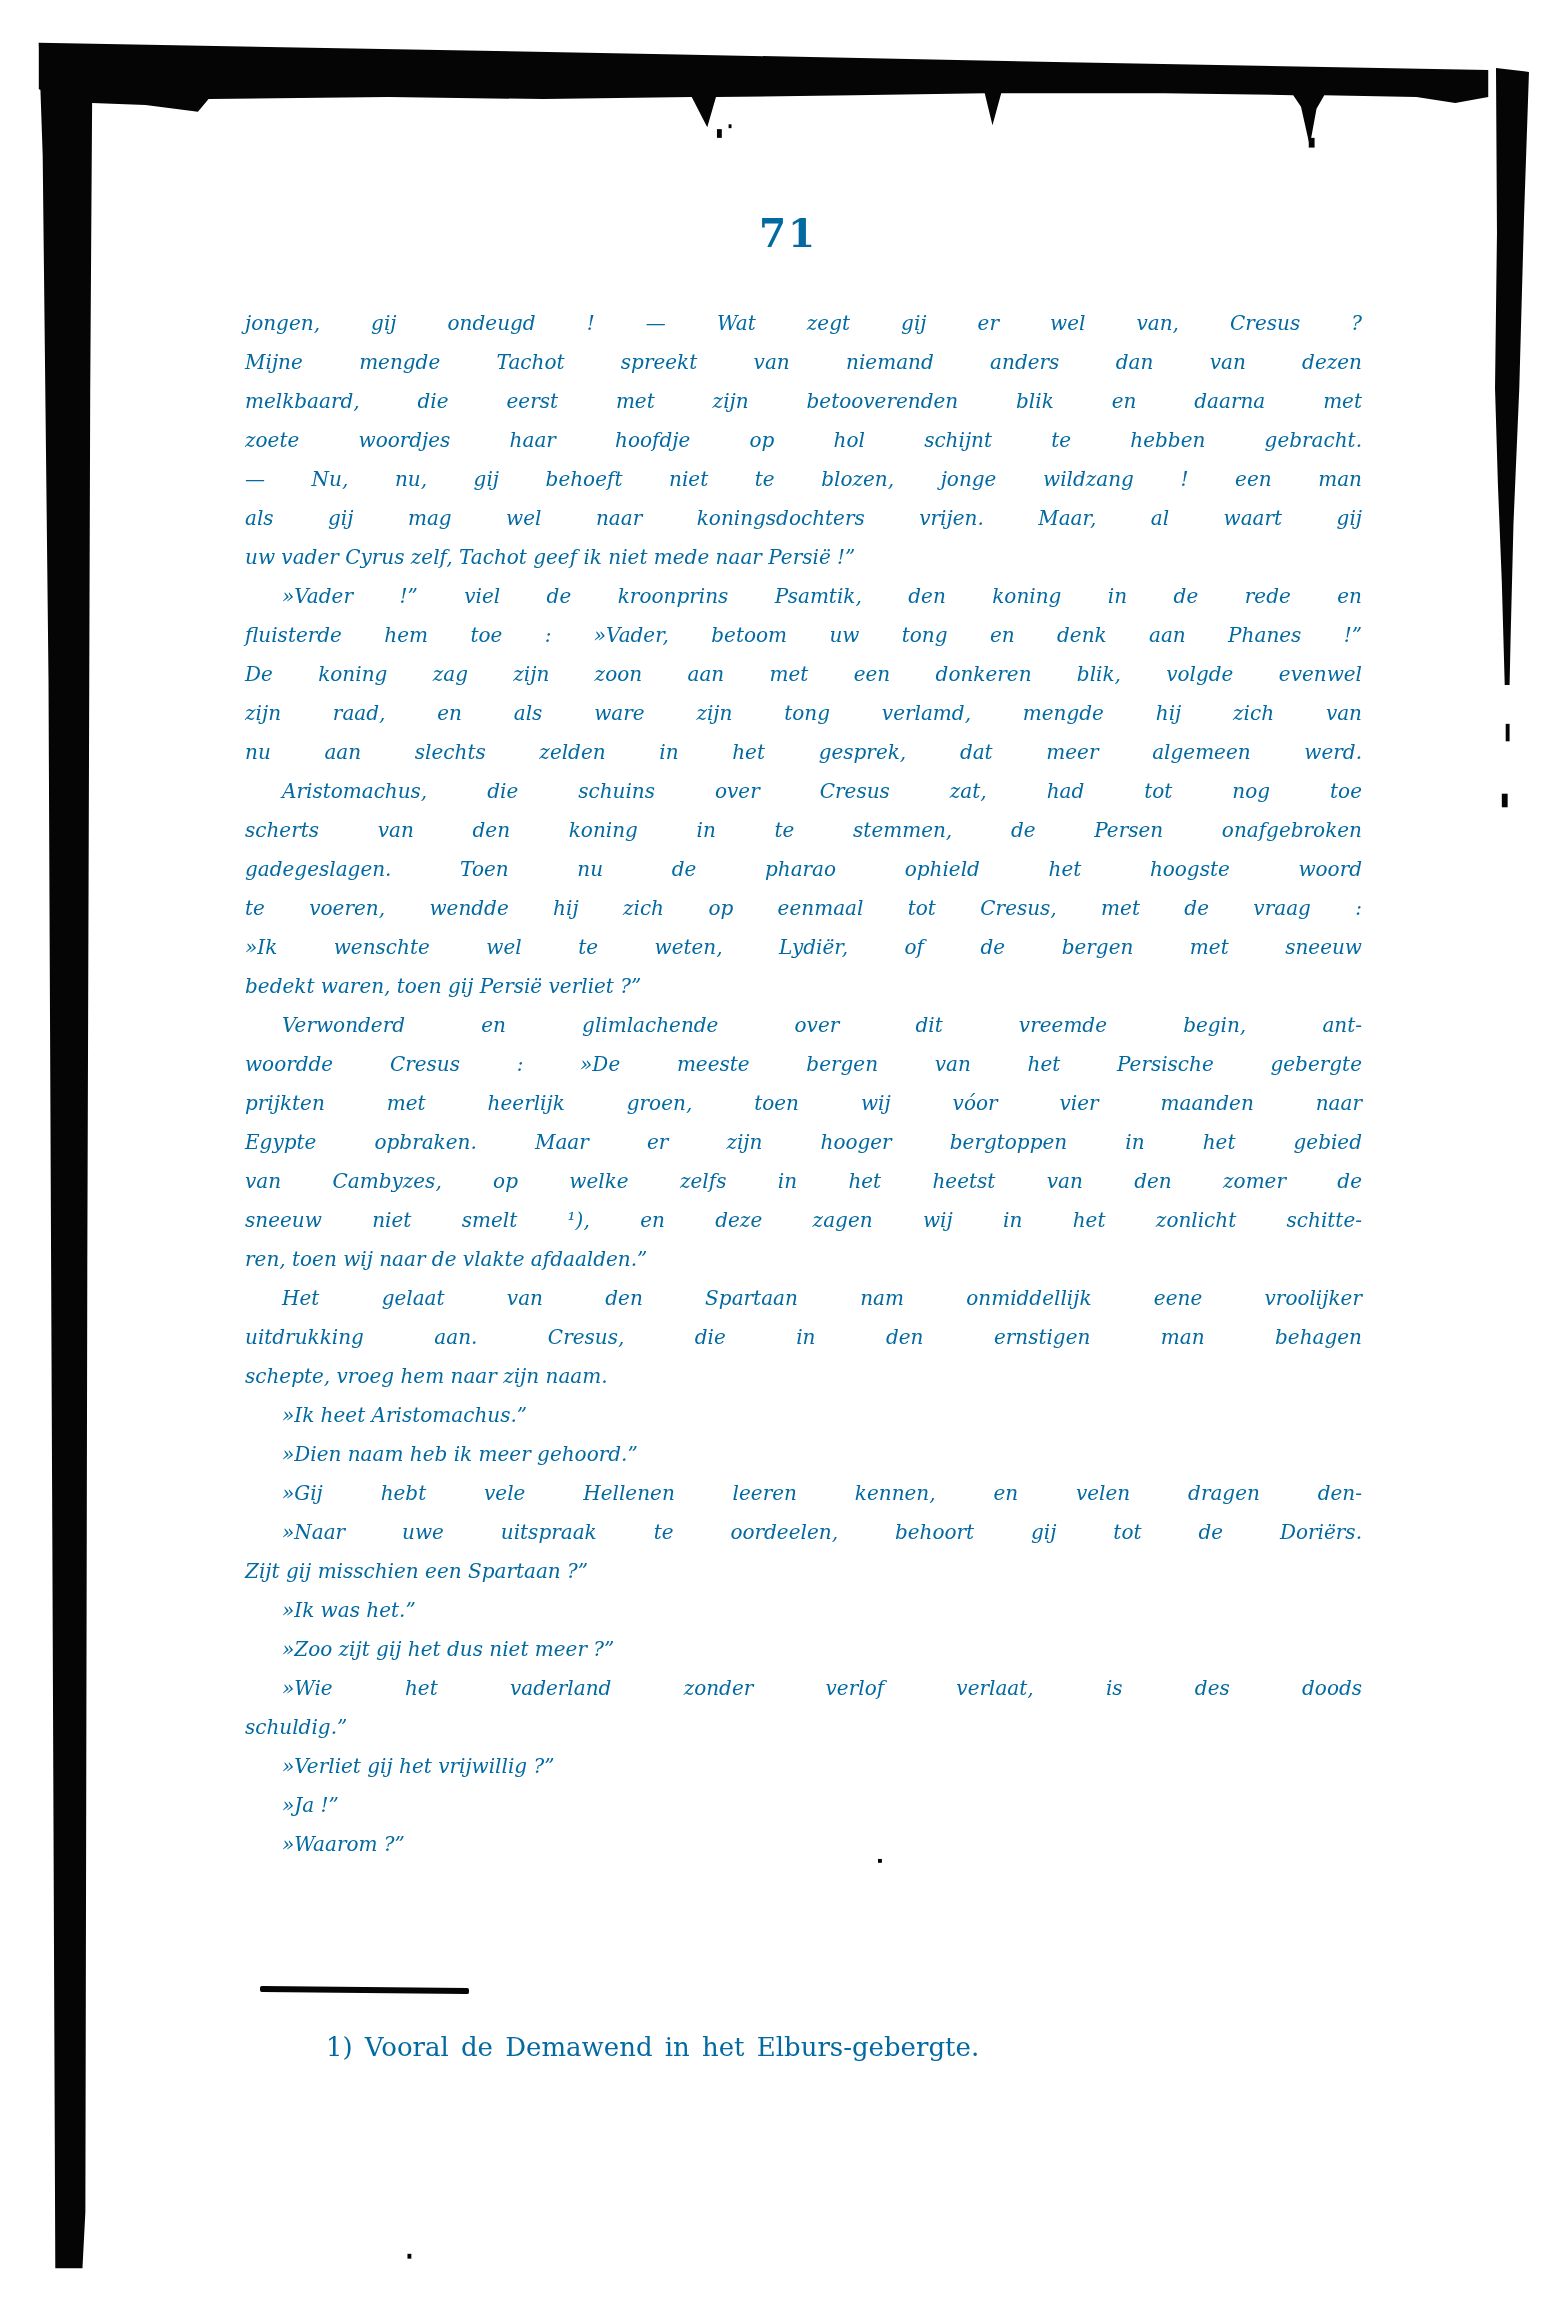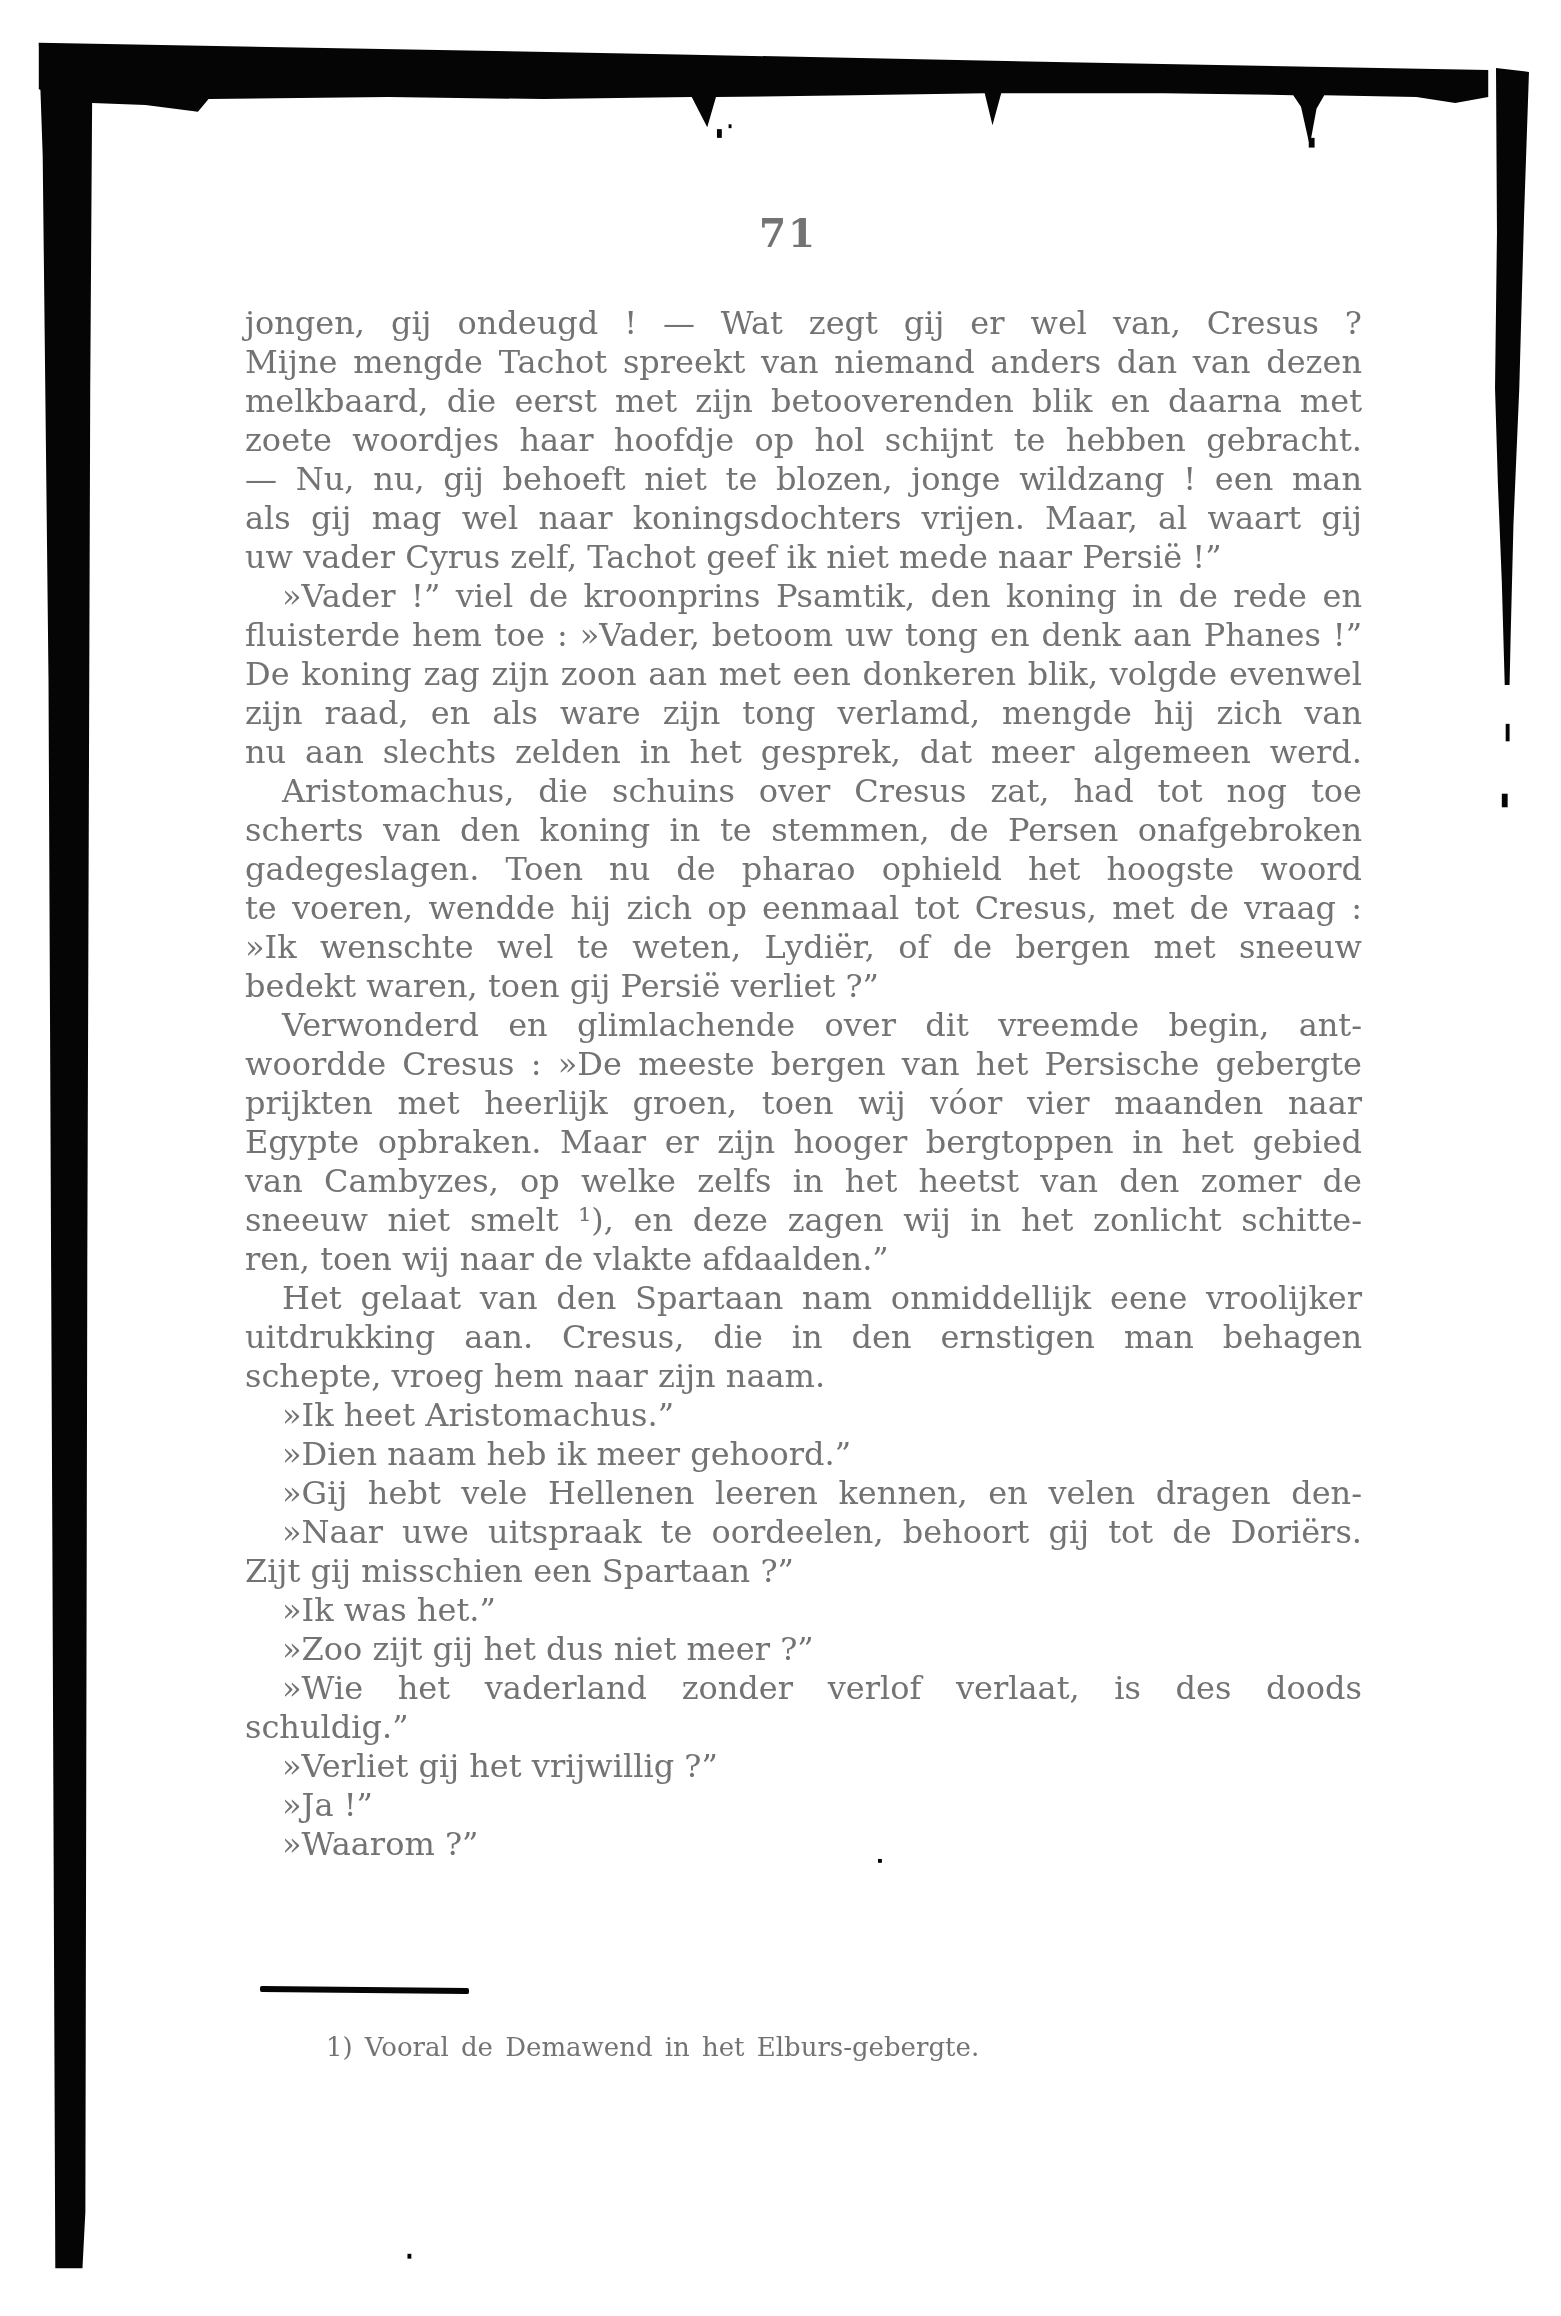--- a/index.html
+++ b/index.html
@@ -2,38 +2,39 @@
 <html><head>
 <meta charset="utf-8">
 <style>
   html,body{margin:0;padding:0;background:#e8e8e8;}
   .page{
     position:relative;
     width:1561px;height:2316px;
     background:#ffffff;
     overflow:hidden;
     font-family:"DejaVu Serif","Liberation Serif",serif;
-    color:#737373;
+    color:#0369a1;
   }
   .artifacts{position:absolute;left:0;top:0;width:1561px;height:2316px;pointer-events:none;}
   .pagenum{
     position:absolute;left:679px;top:210px;width:218px;
     text-align:center;
     font-size:39px;font-weight:bold;letter-spacing:1.9px;
   }
   .body{
     position:absolute;left:245px;top:304px;width:1117px;
   }
   .line{
     height:39px;line-height:39px;
-    font-size:32px;
+    font-size:20px;
     white-space:normal;
     text-align:justify;
     text-align-last:left;
     overflow:visible;
+    font-style:italic;
   }
   .line.j{text-align-last:justify;}
   .line.in{padding-left:37px;}
   .fnrule{
     position:absolute;left:260px;top:1987px;width:209px;height:5.8px;
     background:#050505;transform:rotate(0.6deg);border-radius:1.9px;
   }
   .footnote{
     position:absolute;left:284px;top:2028px;width:970px;
     font-size:26px;line-height:39px;word-spacing:3.9px;margin-left:42px;

